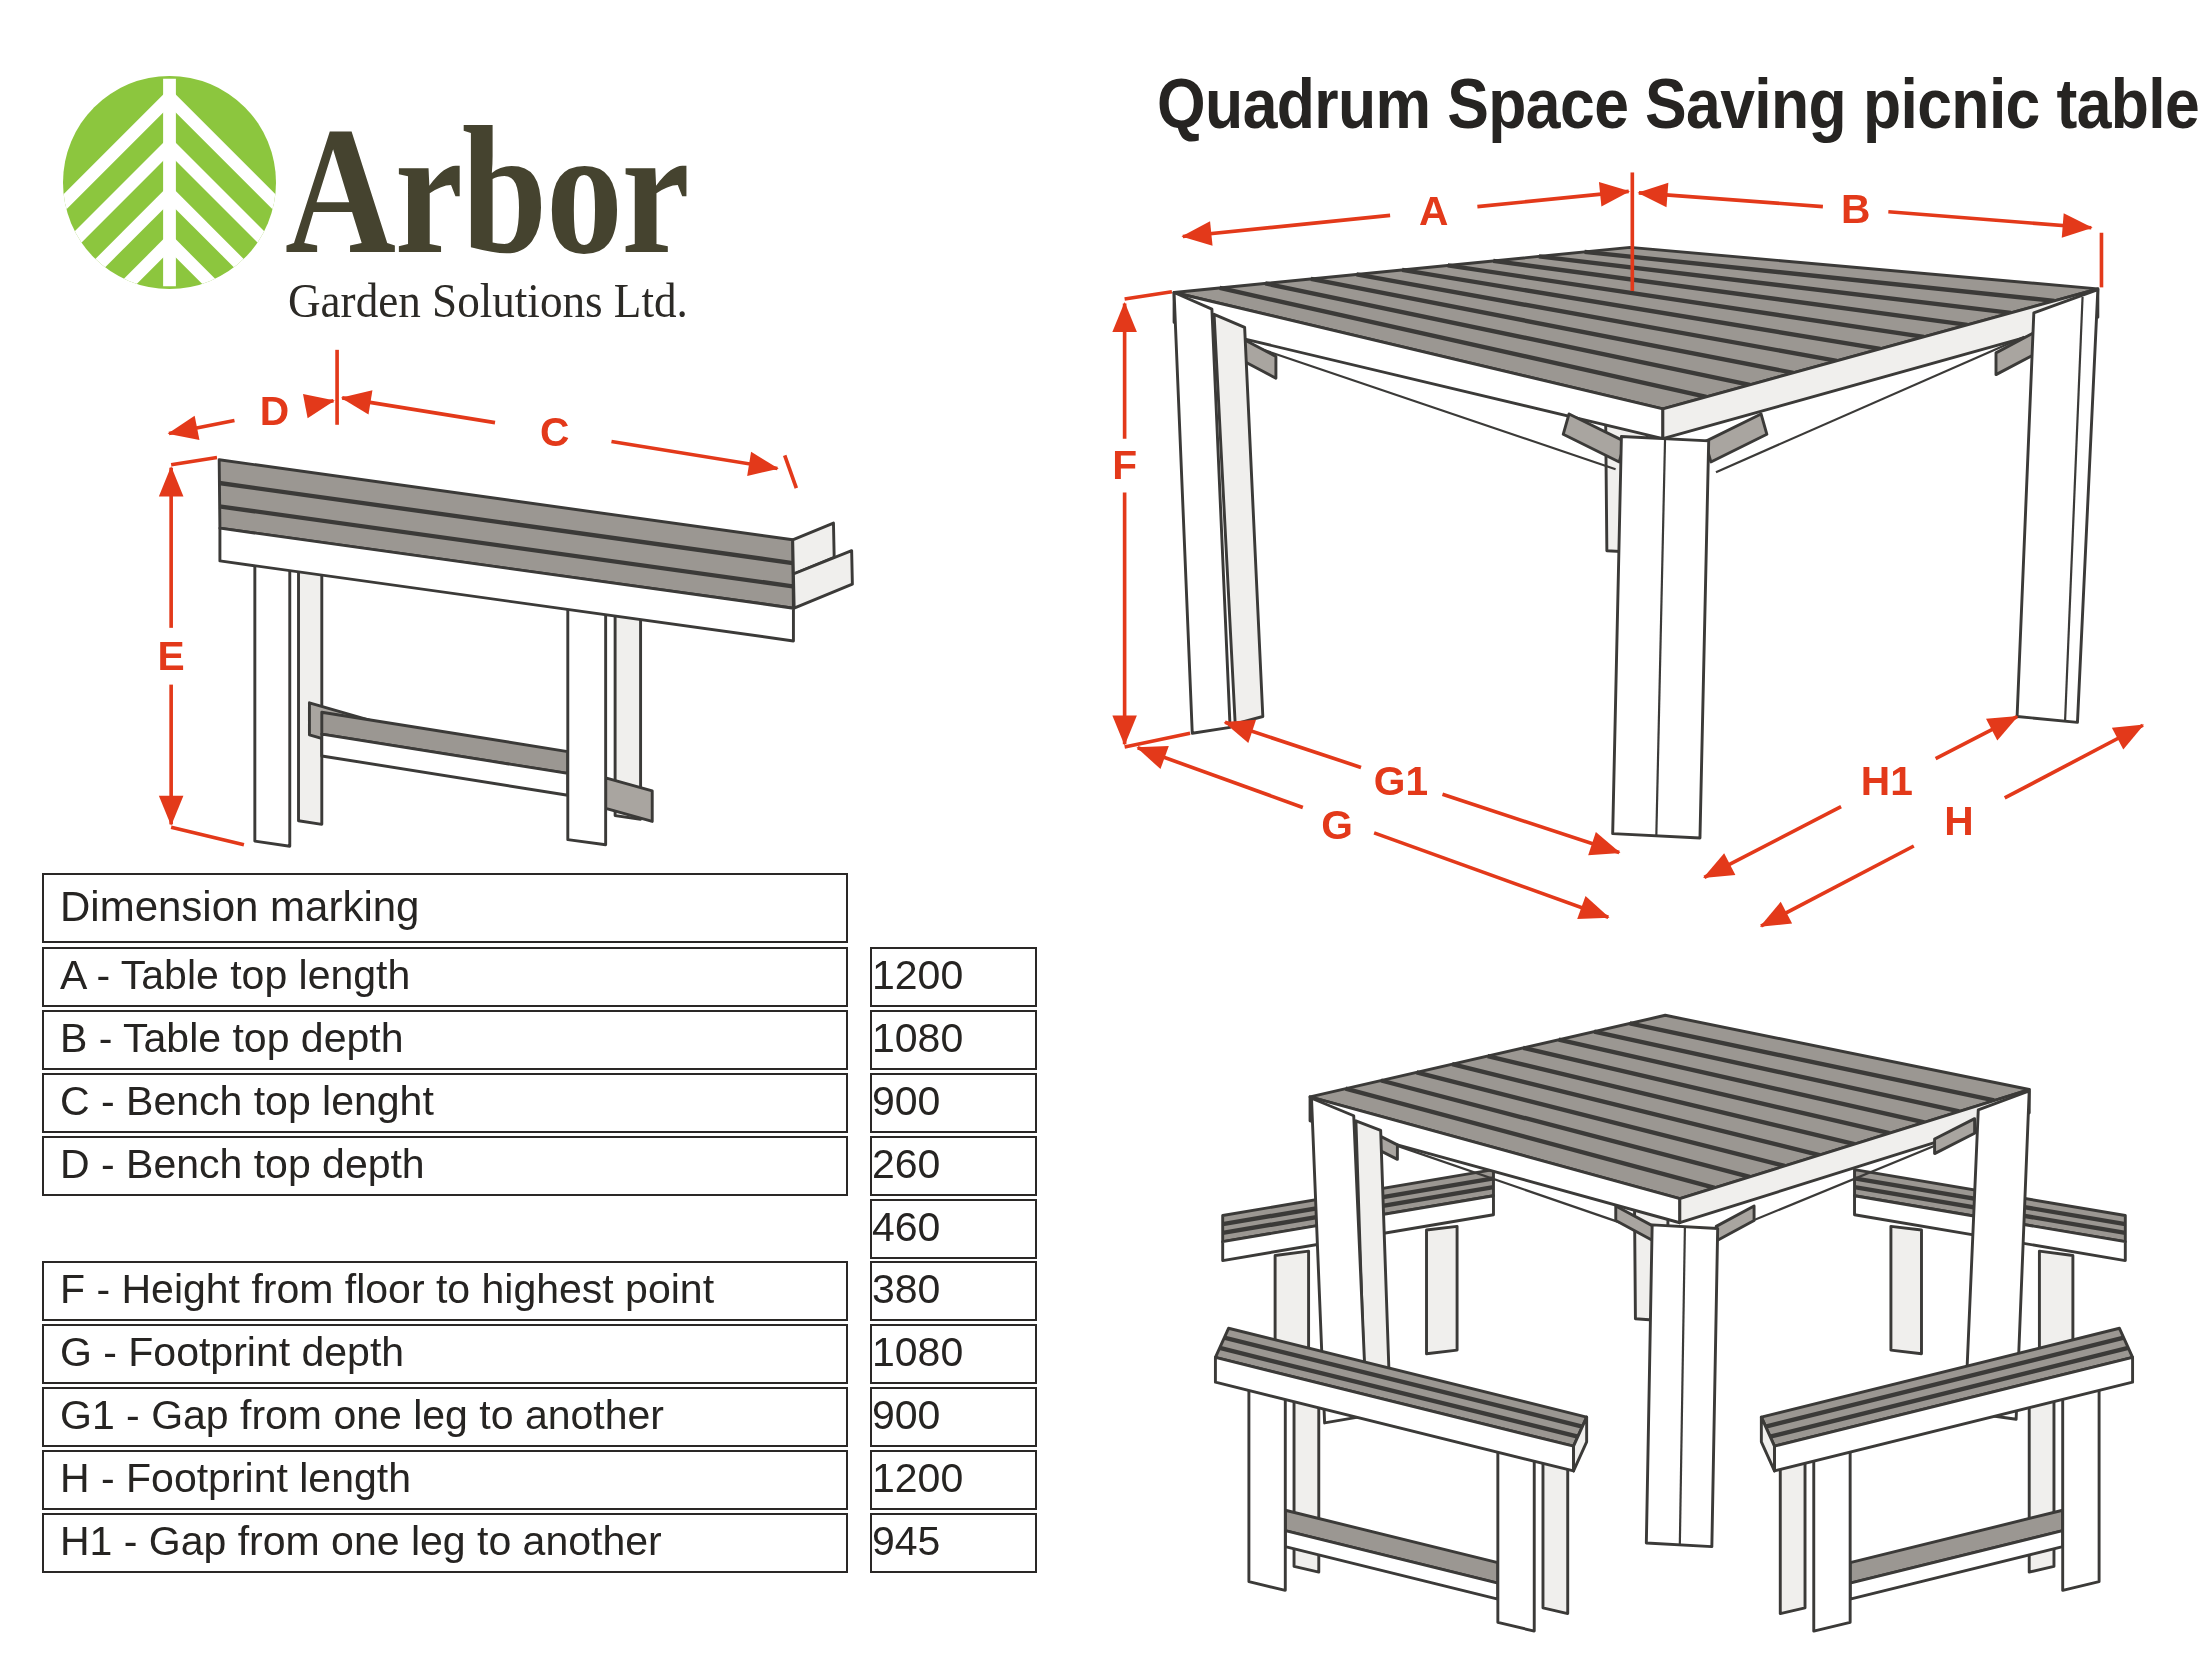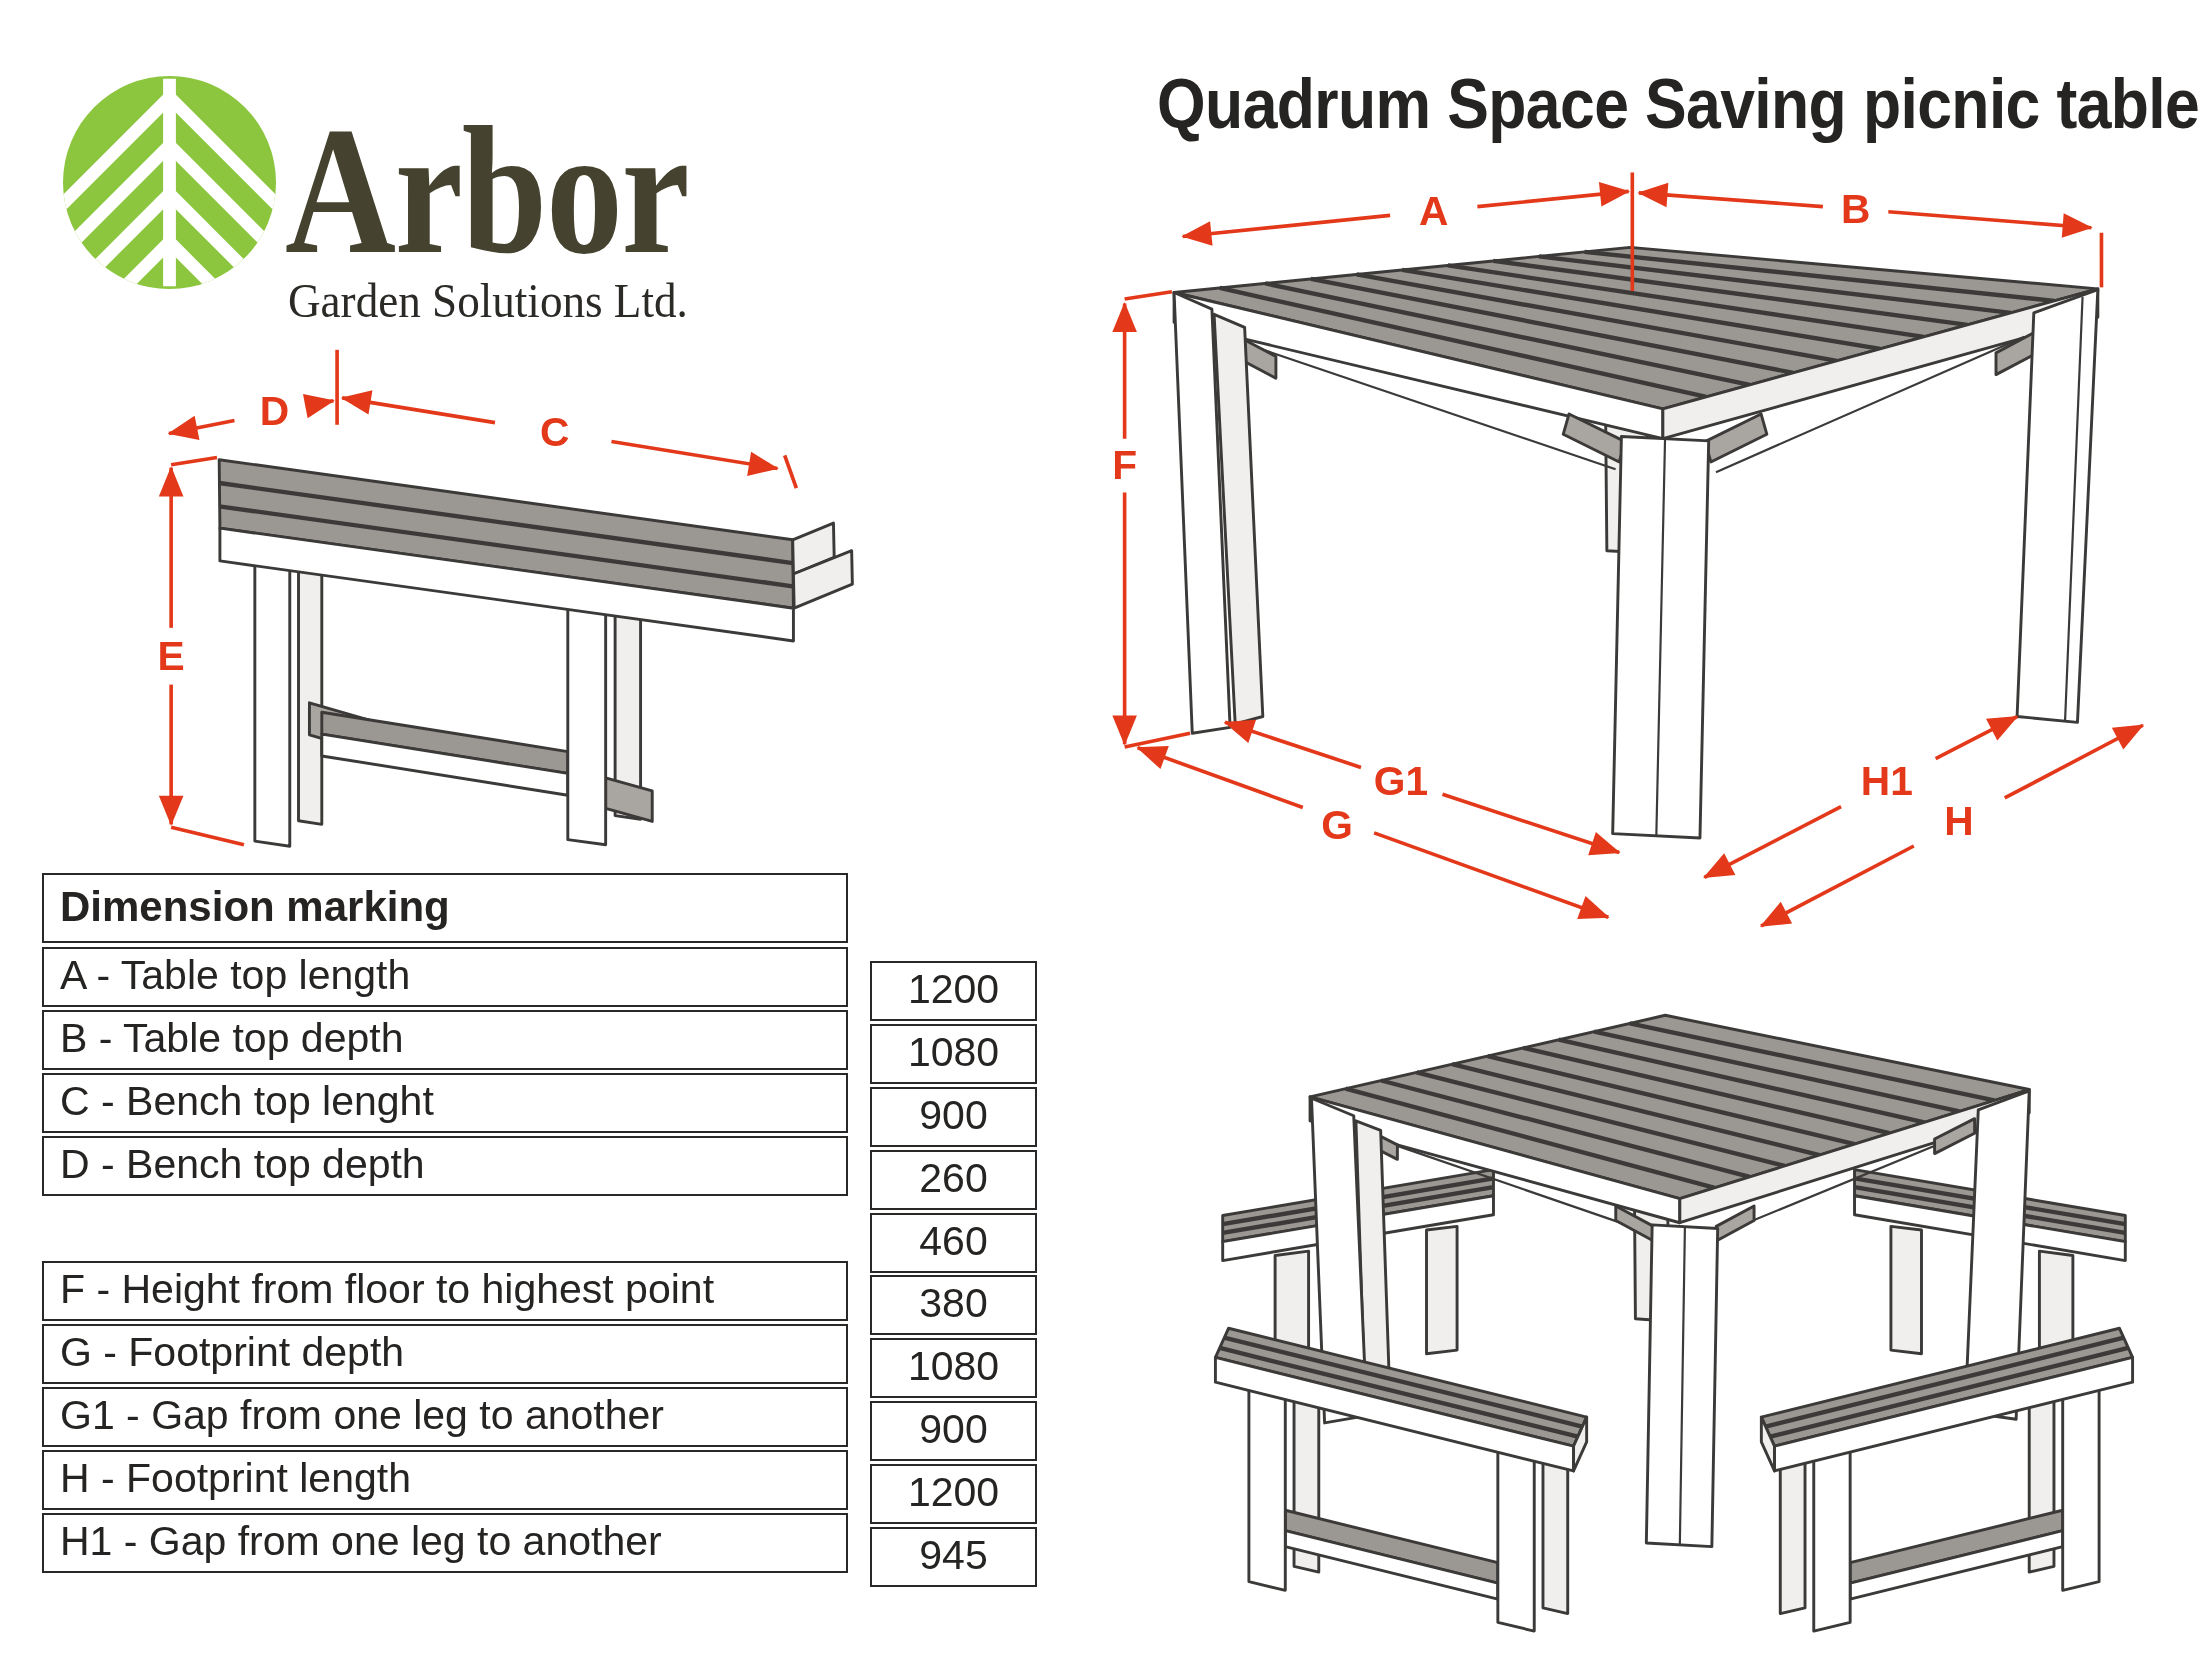--- a/index.html
+++ b/index.html
@@ -10,28 +10,28 @@
          font-weight:700;font-size:183px;line-height:1;color:#45432F;
          transform:scaleX(0.84);transform-origin:left center;letter-spacing:-1.5px;white-space:nowrap;}
   .brand-sub{position:absolute;left:288px;top:277px;font-family:"Liberation Serif",serif;
          font-size:48px;line-height:1;color:#2C2A26;transform:scaleX(0.94);
          transform-origin:left center;white-space:nowrap;}
   
   .title{position:absolute;right:5.8px;top:63px;font-size:71px;font-weight:700;letter-spacing:-0.7px;
          transform:scaleX(0.88);transform-origin:right center;white-space:nowrap;color:#262422;}
   
   .dim-header{position:absolute;left:42px;top:873px;width:806px;height:70px;
-      border:2.9px solid #2A2826;box-sizing:border-box;font-size:42px;font-weight:700;
+      border:2.9px solid #2A2826;box-sizing:border-box;font-size:42px;font-weight:400;
       line-height:63px;padding-left:16px;}
   .dim-rows{position:absolute;left:42px;top:947px;width:997px;}
   .dim-row{position:relative;width:997px;height:60px;margin-bottom:2.9px;}
   .dim-cell{position:absolute;top:0;height:60px;border:2.9px solid #2A2826;box-sizing:border-box;
       font-size:41px;line-height:52px;background:#fff;}
   .dim-label{left:0;width:806px;padding-left:16px;}
-  .dim-value{left:828px;width:167px;text-align:center;margin-top:14px;}
+  .dim-value{left:828px;width:167px;text-align:left;}
   
   svg{position:absolute;overflow:visible;}
   .oln{stroke:#3B3A38;stroke-width:4;stroke-linejoin:round;}
   .wood{fill:#9B9792;}
   .wood2{fill:#A9A5A0;}
   .white{fill:#FFFFFF;}
   .white2{fill:#F0EFED;}
   .gap{stroke:#3B3A38;stroke-width:6;fill:none;}
   .thin{stroke:#3B3A38;stroke-width:3;fill:none;}
   .dim{stroke:#E3391A;stroke-width:5;fill:none;}

